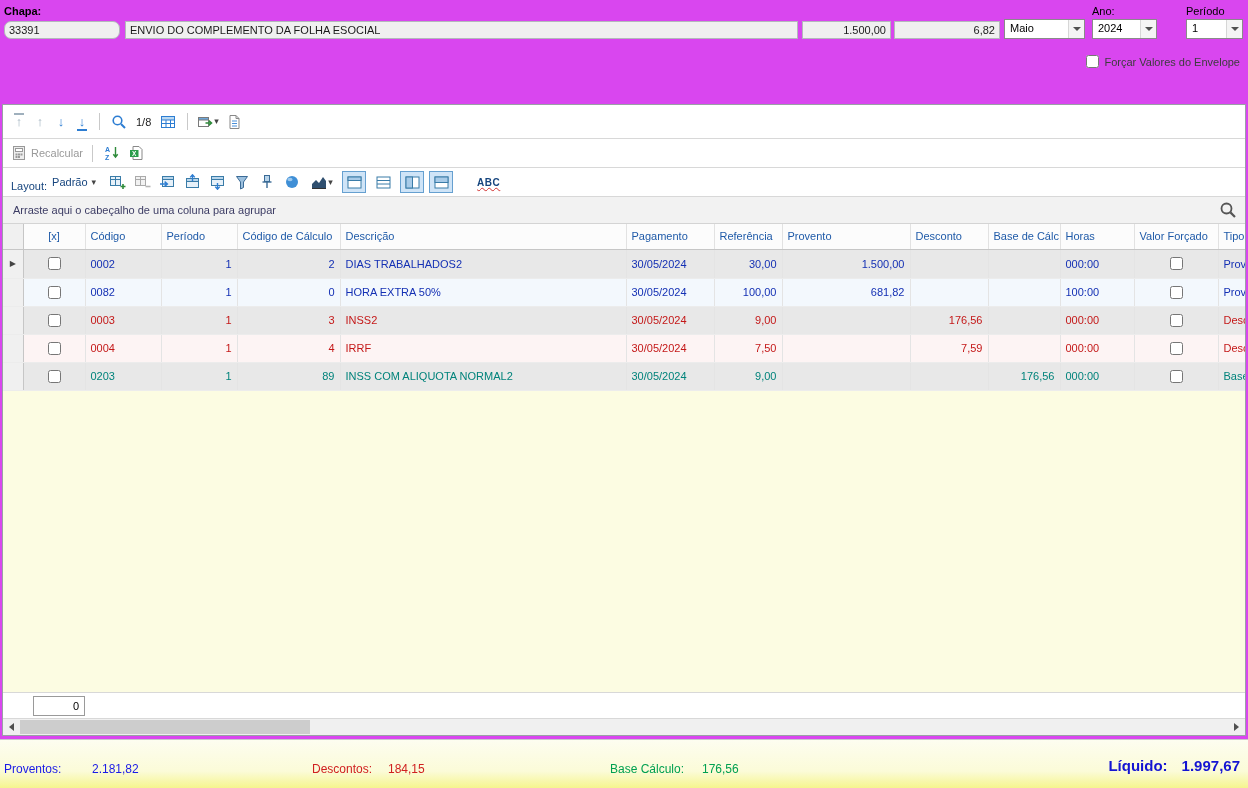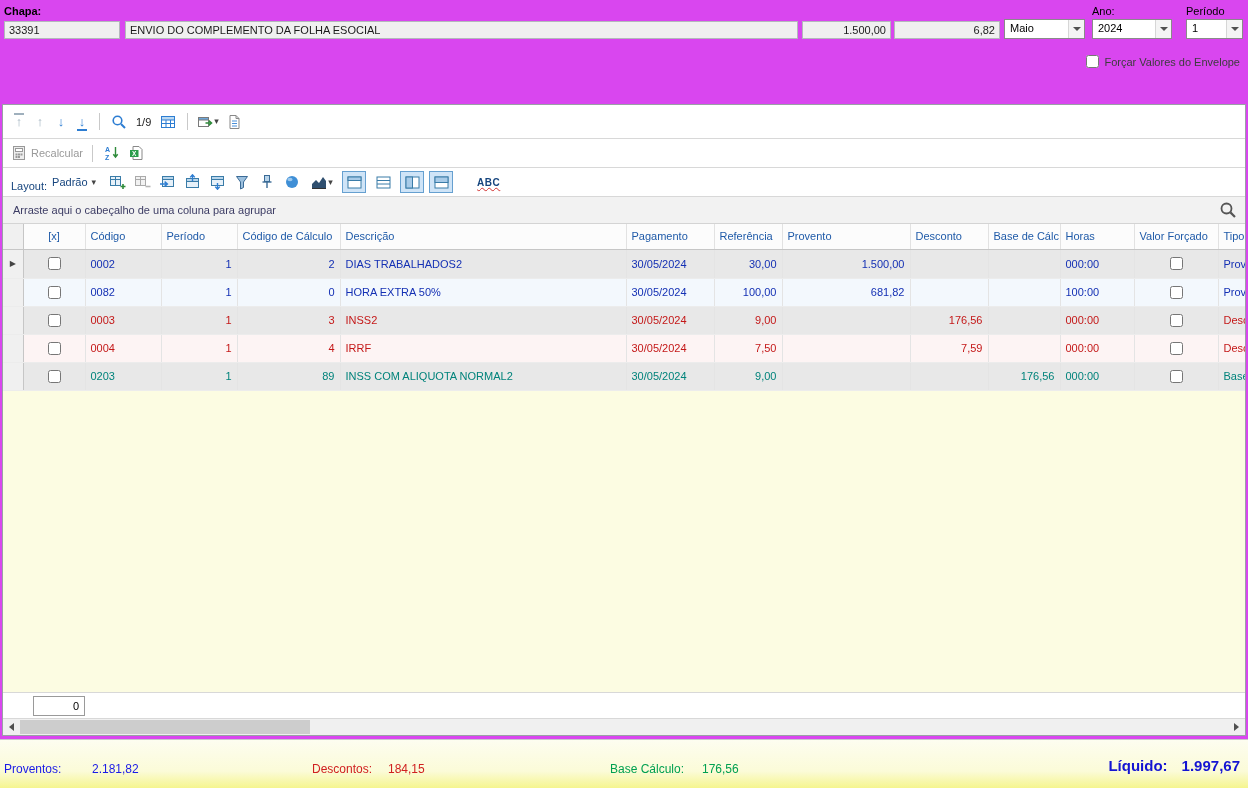--- a/index.html
+++ b/index.html
@@ -86,34 +86,34 @@
   .fdesc{color:var(--footer_descontos,#d02020);}
   .fbase{color:var(--footer_base,#00a050);}
   .fliq{position:absolute;top:17px;right:8px;display:flex;gap:14px;font-size:15px;font-weight:bold;color:var(--footer_liquido,#1414d2);}
 </style>
 </head>
 <body>
 
 <div class="app">
 
   <div class="lbl b" style="left:4px;top:5px;">Chapa:</div>
-  <input class="field" style="left: 4px; top: 21px; width: 116px;" value="33391">
+  <input class="field" style="left: 4px; top: 21px; width: 116px; border-radius: 7px;" value="33391">
   <input class="field" style="left: 125px; top: 21px; width: 673px;" value="ENVIO DO COMPLEMENTO DA FOLHA ESOCIAL">
   <input class="field num" style="left: 802px; top: 21px; width: 89px;" value="1.500,00">
   <input class="field num" style="left: 894px; top: 21px; width: 106px;" value="6,82">
 
   <div class="lbl" style="left:1004px;top:17px;">Mês:</div>
   <div class="combo" style="left:1004px;top:19px;width:81px;">
     <span class="val">Maio</span>
     <span class="dd">
         <span class="tri-down"></span>
       </span>
   </div>
   <div class="lbl" style="left:1092px;top:5px;">Ano:</div>
-  <div class="combo" style="left:1092px;top:19px;width:80px;">
+  <div class="combo" style="left:1092px;top:19px;width:65px;">
     <span class="val">2024</span>
     <span class="dd">
         <span class="tri-down"></span>
       </span>
   </div>
   <div class="lbl" style="left:1186px;top:5px;">Período</div>
   <div class="combo" style="left:1186px;top:19px;width:57px;">
     <span class="val">1</span>
     <span class="dd">
         <span class="tri-down"></span>
@@ -133,21 +133,21 @@
       <span class="nav dis">↑</span>
       <span class="nav">↓</span>
       <span class="nav botbar">↓</span>
       <span class="vsep"></span>
       <span class="ibtn">
         <svg width="16" height="16" viewBox="0 0 16 16">
             <circle cx="6.5" cy="6.5" r="4.3" fill="none" stroke="#2d7dd2" stroke-width="1.6"></circle>
             <line x1="10" y1="10" x2="14" y2="14" stroke="#2d7dd2" stroke-width="2"></line>
           </svg>
       </span>
-      <span class="counter">1/9</span>
+      <span class="counter">1/8</span>
       <span class="ibtn">
         <svg width="16" height="16" viewBox="0 0 16 16">
             <rect x="1.5" y="2.5" width="13" height="11" fill="#fff" stroke="#2d7dd2"></rect>
             <rect x="1.5" y="2.5" width="13" height="3.5" fill="#bcd9f2" stroke="#2d7dd2"></rect>
             <line x1="1.5" y1="9.5" x2="14.5" y2="9.5" stroke="#2d7dd2"></line>
             <line x1="6" y1="6" x2="6" y2="13.5" stroke="#2d7dd2"></line>
             <line x1="10.5" y1="6" x2="10.5" y2="13.5" stroke="#2d7dd2"></line>
           </svg>
       </span>
       <span class="vsep"></span>

